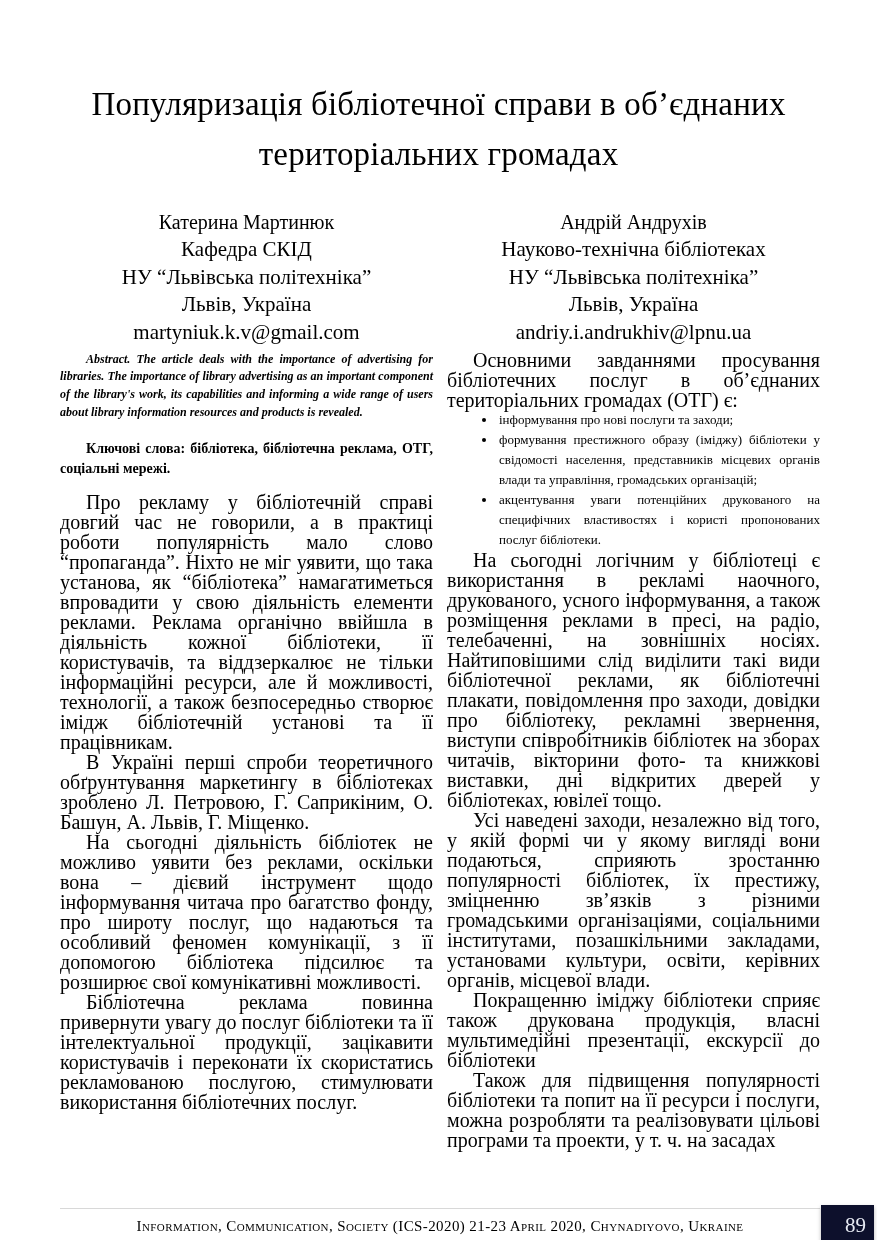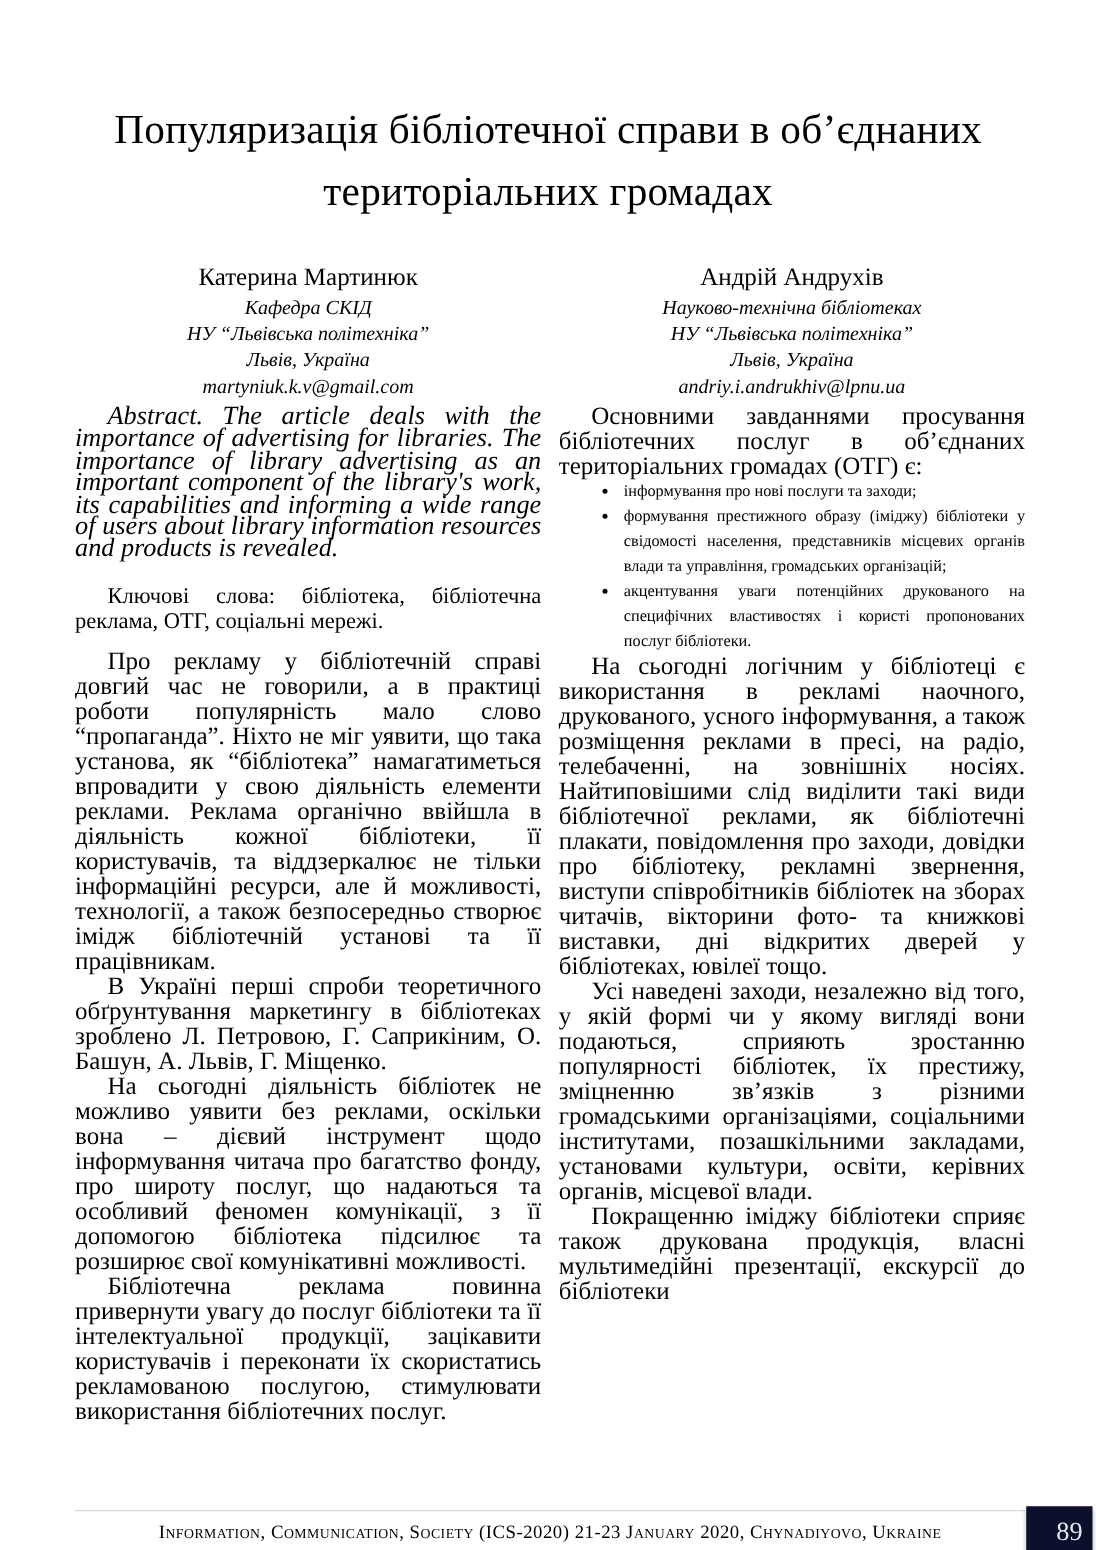--- a/index.html
+++ b/index.html
@@ -12,28 +12,28 @@
   .title {
     width:720px; margin:80px auto 0; text-align:center;
     font-size:33px; font-weight:400; line-height:1.5; letter-spacing:0.2px;
   }
 
   .columns { display:flex; gap:14px; margin:30px 27px 0 60px; }
   .col { width:373px; }
 
   .author-block { text-align:center; margin-bottom:3px; }
   .author-name { font-size:20px; line-height:1.35; }
-  .affil { font-size:16px; font-style:italic; line-height:1.32; }
+  .affil { font-size:21px; line-height:1.32; }
 
   .abstract {
-    font-size:21px; line-height:17.6px; font-weight:normal; font-style:italic;
+    font-size:12px; line-height:17.6px; font-weight:bold; font-style:italic;
     text-align:justify; text-indent:26px; margin:4px 0 0;
   }
   .keywords {
-    font-size:18px; line-height:20px; font-weight:normal;
+    font-size:14px; line-height:20px; font-weight:bold;
     text-align:justify; text-indent:26px; margin:18px 0 13px;
   }
   .body-p {
     font-size:20px; line-height:20px; text-align:justify;
     text-indent:26px; margin:0;
   }
   ul.bullets {
     margin:0; padding:0 0 0 50px; list-style:disc;
   }
   ul.bullets li {
@@ -91,23 +91,24 @@
       </div>
       <p class="body-p">Основними завданнями просування бібліотечних послуг в об’єднаних територіальних громадах (ОТГ) є:</p>
       <ul class="bullets">
         <li>інформування про нові послуги та заходи;</li>
         <li>формування престижного образу (іміджу) бібліотеки у свідомості населення, представників місцевих органів влади та управління, громадських організацій;</li>
         <li>акцентування уваги потенційних друкованого на специфічних властивостях і користі пропонованих послуг бібліотеки.</li>
       </ul>
       <p class="body-p">На сьогодні логічним у бібліотеці є використання в рекламі наочного, друкованого, усного інформування, а також розміщення реклами в пресі, на радіо, телебаченні, на зовнішніх носіях. Найтиповішими слід виділити такі види бібліотечної реклами, як бібліотечні плакати, повідомлення про заходи, довідки про бібліотеку, рекламні звернення, виступи співробітників бібліотек на зборах читачів, вікторини фото- та книжкові виставки, дні відкритих дверей у бібліотеках, ювілеї тощо.</p>
       <p class="body-p">Усі наведені заходи, незалежно від того, у якій формі чи у якому вигляді вони подаються, сприяють зростанню популярності бібліотек, їх престижу, зміцненню зв’язків з різними громадськими організаціями, соціальними інститутами, позашкільними закладами, установами культури, освіти, керівних органів, місцевої влади.</p>
       <p class="body-p">Покращенню іміджу бібліотеки сприяє також друкована продукція, власні мультимедійні презентації, екскурсії до бібліотеки</p>
+      <p class="body-p">Також для підвищення популярності бібліотеки та попит на її ресурси і послуги, можна розробляти та реалізовувати цільові програми та проекти, у т. ч. на засадах</p>
     </div>
 
   </div>
 
   <div class="footer-rule"></div>
-  <div class="conference">Information, Communication, Society (ICS-2020) 21-23 January 2020, Chynadiyovo, Ukraine</div>
+  <div class="conference">Information, Communication, Society (ICS-2020) 21-23 April 2020, Chynadiyovo, Ukraine</div>
   <div class="pagebox">
     <span>89</span>
   </div>
 
 </div>
 
 </body></html>

